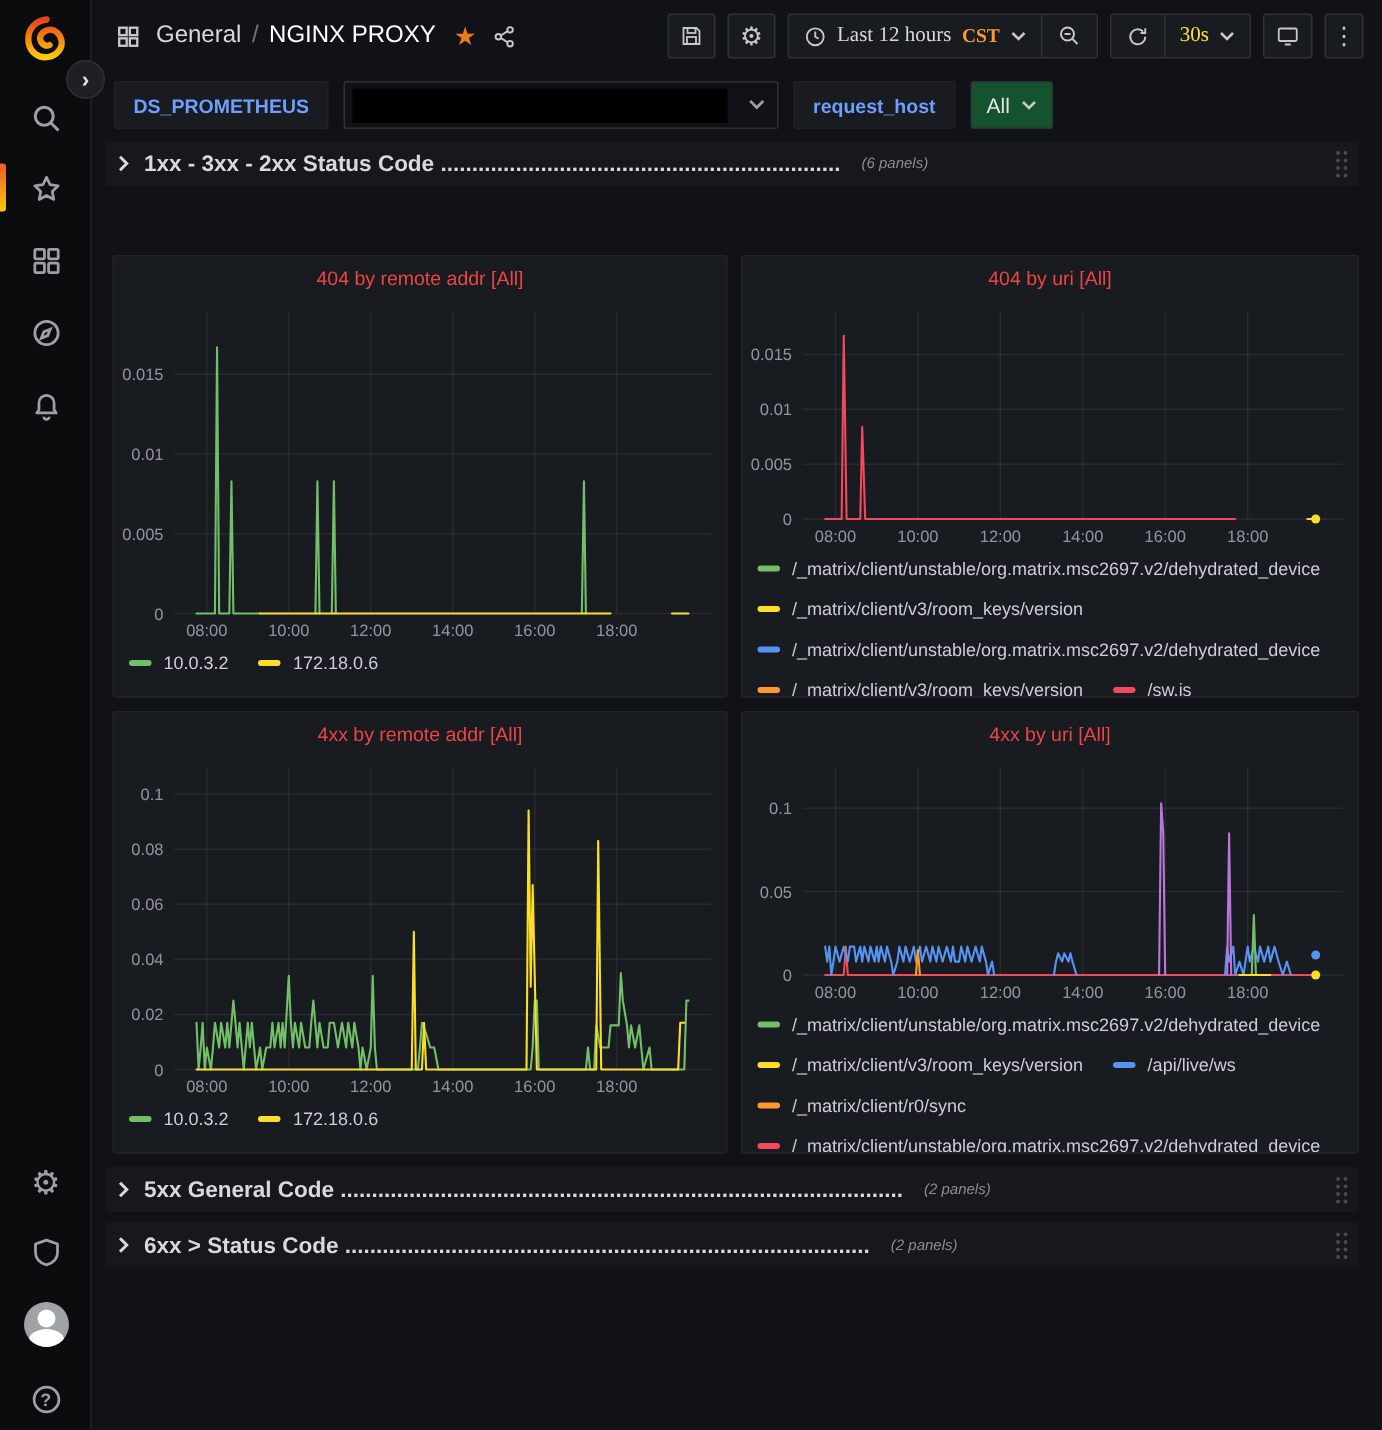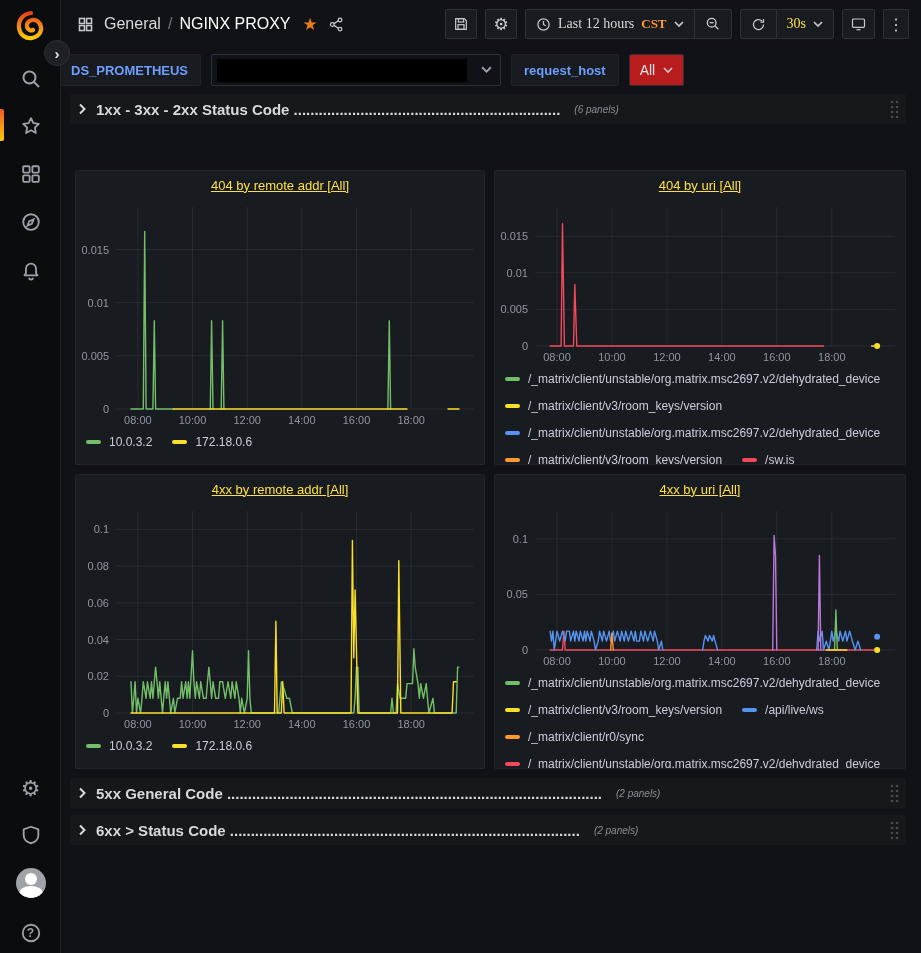--- a/index.html
+++ b/index.html
@@ -38,44 +38,44 @@
     border-radius:2px; background:#181b1f; cursor:pointer; }
   .tool-seg { display:flex; align-items:center; gap:7px; padding:0 10px;font-family:Liberation Serif, serif; }
   .tool-seg + .tool-seg { border-left:1px solid #2c3235; }
   .tr-label { color:#d8d9da; font-size:14px; }
   .tz { color:#ff9830; font-size:13px; font-weight:700; }
   .interval { color:#fde047; font-size:14px; }
   .kebab { font-size:16px; letter-spacing:0; color:#c7c8cc; }
   .uni-icon { font-size:15px; line-height:1; }
 
   
-  .varbar { position:absolute; left:58px; top:54px; height:32px; display:flex; gap:10px; align-items:center; }
+  .varbar { position:absolute; left:76px; top:54px; height:32px; display:flex; gap:10px; align-items:center; }
   .var-label { height:32px; display:flex; align-items:center; padding:0 12px; background:#181b1f;
     border:1px solid #202226; border-radius:2px; color:#6e9fff; font-size:13px; font-weight:700; cursor:pointer; }
   .var-value { position:relative; width:290px; height:32px; background:#111217; border:1px solid #2c3235;
     border-radius:2px; display:flex; align-items:center; cursor:pointer; }
   .redacted { position:absolute; left:5px; top:4px; width:250px; height:23px; background:#000; }
   .var-value .chev { position:absolute; right:8px; }
-  .var-all { height:32px; display:flex; align-items:center; gap:8px; padding:0 10px; background:#b91c1c;
+  .var-all { height:32px; display:flex; align-items:center; gap:8px; padding:0 10px; background:#14532d;
     border:1px solid #2c3235; border-radius:2px; color:#e3e4e8; font-size:14px; cursor:pointer; }
 
   
   .row-head { position:absolute; left:70px; width:836px; height:30px; display:flex; align-items:center;
     padding:0 6px 0 6px; cursor:pointer; }
   .row-head.banded { background:#17181c; border-radius:2px; }
   .row-title { font-size:15px; font-weight:700; color:#d8d9da; margin-left:8px; white-space:nowrap;
     overflow:hidden; max-width:560px; }
   .row-count { font-size:10px; font-style:italic; color:#8b8d94; margin-left:14px; font-weight:400; }
   .drag-handle { margin-left:auto; display:flex; cursor:grab; }
 
   
   .panel { position:absolute; width:410px; height:295px; background:#181b1f; border:1px solid #23252a;
     border-radius:2px; display:flex; flex-direction:column; overflow:hidden; }
   .panel-title { height:28px; display:flex; align-items:center; justify-content:center; font-size:13px;
-    font-weight:500; color:#fde047; cursor:pointer; flex:none;text-decoration:underline; }
+    font-weight:500; color:#ef4444; cursor:pointer; flex:none; }
   svg.chart { display:block; flex:none; }
   .legend { padding:2px 10px 0 10px; display:flex; flex-wrap:wrap; column-gap:20px; row-gap:9px;
     font-size:12px; color:#ccccdc; line-height:18px; overflow:hidden;text-align:center; }
   .legend-item { display:flex; align-items:center; white-space:nowrap; cursor:pointer; }
   .legend-swatch { width:15px; height:4px; border-radius:2px; margin-right:8px; flex:none; }
 </style>
 </head>
 <body>
 
 <div class="page">

